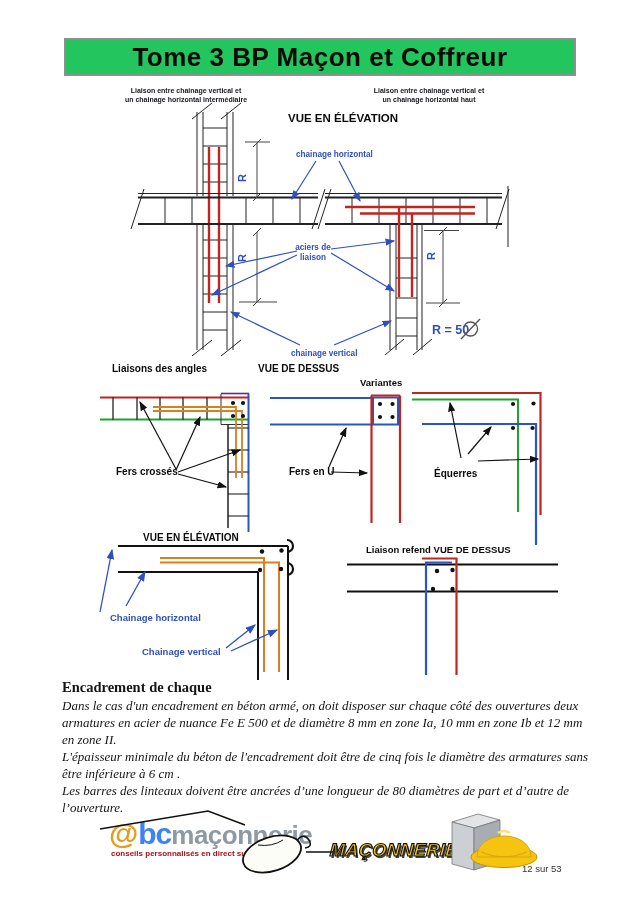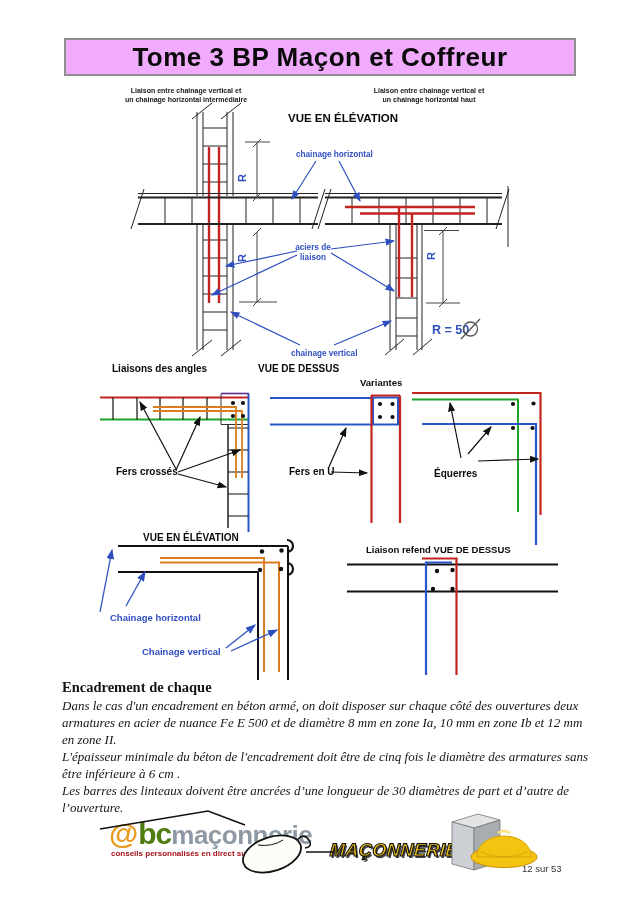--- a/index.html
+++ b/index.html
@@ -1,41 +1,41 @@
 <!DOCTYPE html>
 <html><head>
 <meta charset="utf-8">
 <style>
   html,body{margin:0;padding:0;background:#ffffff;}
   .page{position:relative;width:640px;height:906px;background:#ffffff;overflow:hidden;
         font-family:"Liberation Sans",sans-serif;}
   
   .titlebar{position:absolute;left:64px;top:38px;width:508px;height:34px;
-    background:#f0abfc;border:2px solid #8f8f8f;display:flex;align-items:center;justify-content:center;}
+    background:#22c55e;border:2px solid #8f8f8f;display:flex;align-items:center;justify-content:center;}
   .titlebar span{font-weight:bold;font-size:26px;color:#0a0a0a;letter-spacing:0.5px;}
   
   .cap{position:absolute;font-size:7px;font-weight:bold;color:#16161e;line-height:9px;text-align:center;}
   .cap-left{left:106px;top:86px;width:160px;}
   .cap-right{left:354px;top:86px;width:150px;}
   
   .wm{position:absolute;font-weight:bold;color:#dcdcdc;z-index:1;white-space:nowrap;}
   .wm1{left:72px;top:362px;font-size:70px;letter-spacing:2px;}
   .wm2{left:72px;top:436px;font-size:80px;letter-spacing:10px;}
   
   svg.diagram{position:absolute;left:0;top:0;z-index:2;pointer-events:none;
     font-family:"Liberation Sans",sans-serif;}
   
   .bodytext{position:absolute;left:62px;top:679px;width:530px;z-index:1;
     font-family:"Liberation Serif",serif;font-size:13px;line-height:17px;color:#141414;}
   .bodytext .heading{font-size:14.5px;font-weight:bold;margin:0 0 1px 0;}
   .bodytext p{margin:0;font-style:italic;}
   
   .logo{position:absolute;left:109px;top:817px;z-index:1;white-space:nowrap;}
   .logo .at{font-size:30px;font-weight:bold;color:#e89b1e;}
-  .logo .bc{font-size:30px;font-weight:bold;color:#4d7c0f;letter-spacing:-1px;text-align:center;}
+  .logo .bc{font-size:30px;font-weight:bold;color:#3b82f6;letter-spacing:-1px;text-align:center;}
   .logo .name{font-size:26px;font-weight:bold;color:#8e99a4;letter-spacing:-0.5px;}
   .tagline{position:absolute;left:111px;top:849px;z-index:1;
     font-size:8px;font-weight:bold;color:#a31219;}
   .badge{position:absolute;left:330px;top:840px;z-index:1;
     font-size:18px;font-weight:bold;font-style:italic;color:#f4c414;
     -webkit-text-stroke:1.1px #111;letter-spacing:0.5px;transform:skewX(-4deg);
     text-shadow:1.5px 1.5px 0 #444;}
   .pagenum{position:absolute;left:522px;top:863px;font-size:9.5px;color:#333;z-index:1;}
 </style>
 </head>
@@ -264,21 +264,21 @@
         <path d="M481,852 q23,10 46,0" stroke="#d9a50a" stroke-width="1"></path>
         <path d="M498,833 q6,-4 12,0" stroke="#fbe27a" stroke-width="2.5"></path>
       </g>
     </g>
   </svg>
 
   <div class="bodytext">
     <div class="heading">Encadrement de chaque</div>
     <p>Dans le cas d'un encadrement en béton armé, on doit disposer sur chaque côté des ouvertures deux armatures en acier de nuance Fe E 500 et de diamètre 8 mm en zone Ia, 10 mm en zone Ib et 12 mm en zone II.</p>
     <p>L'épaisseur minimale du béton de l'encadrement doit être de cinq fois le diamètre des armatures sans être inférieure à 6 cm .</p>
-    <p>Les barres des linteaux doivent être ancrées d’une longueur de 30 diamètres de part et d’autre de l’ouverture.</p>
+    <p>Les barres des linteaux doivent être ancrées d’une longueur de 80 diamètres de part et d’autre de l’ouverture.</p>
   </div>
 
   <div class="logo">
     <span class="at">@</span><span class="bc">bc</span><span class="name">maçonnerie</span>
   </div>
   <div class="tagline">conseils personnalisés en direct sur le web</div>
   <div class="badge">MAÇONNERIE</div>
 
   <div class="pagenum">12 sur 53</div>
 </div>

